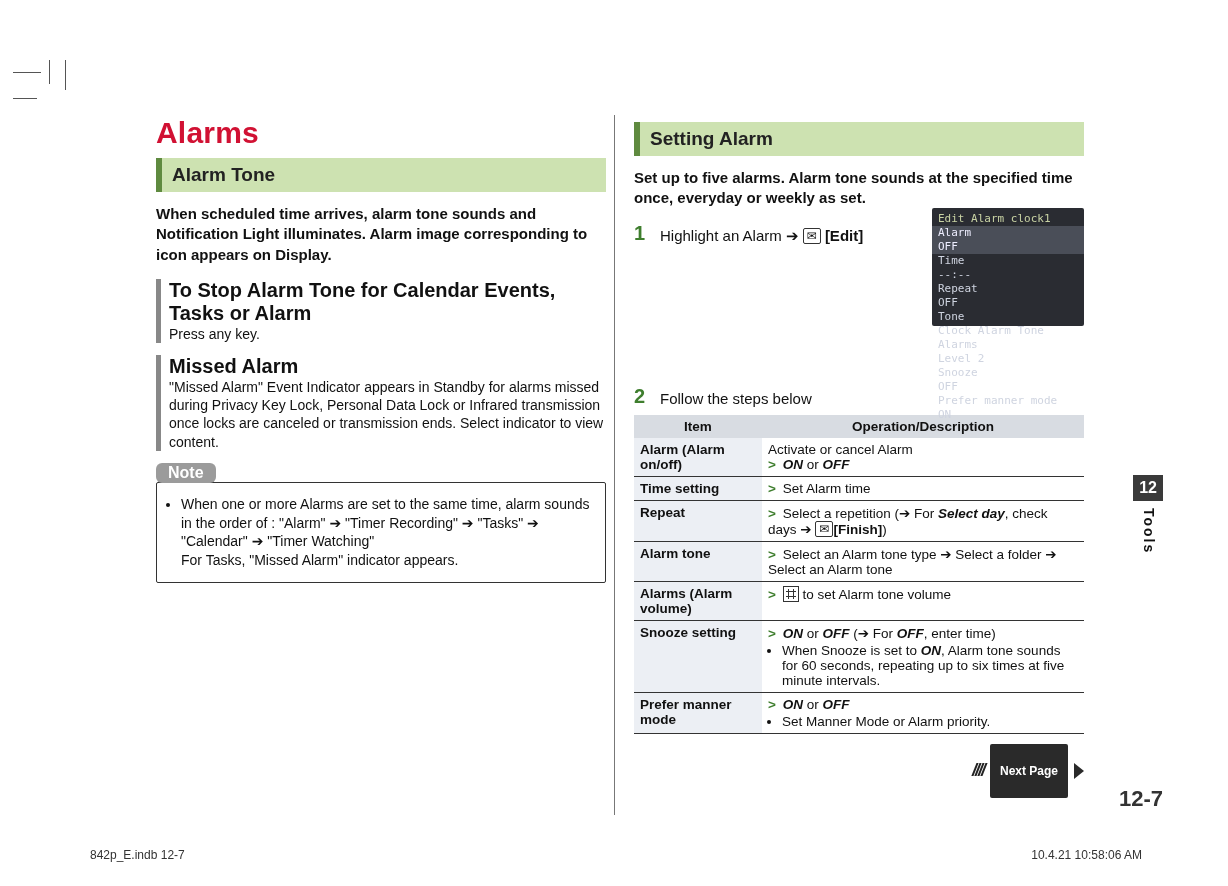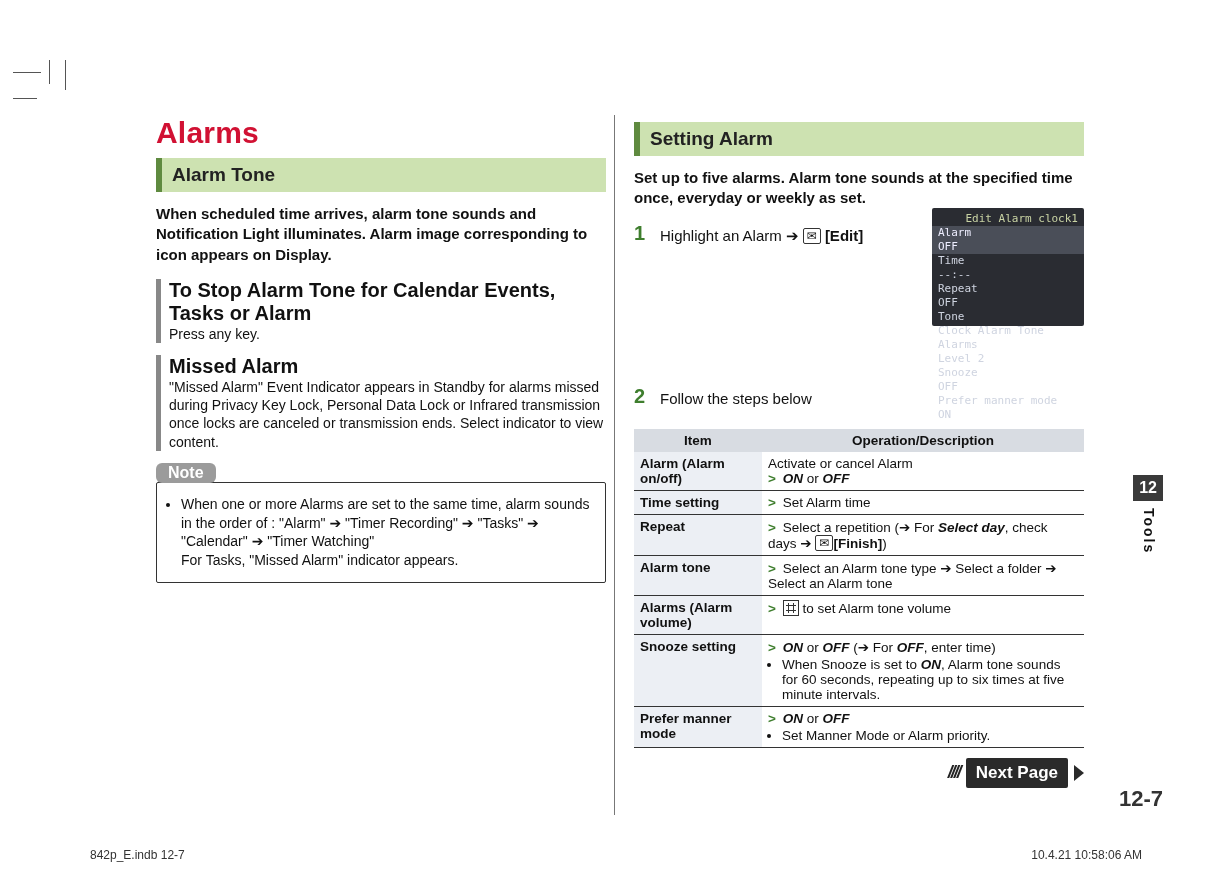--- a/index.html
+++ b/index.html
@@ -161,29 +161,29 @@
     height: 118px;
     background: #2a2c32;
     color: #cfd4e0;
     font-family: monospace;
     font-size: 11px;
     line-height: 14px;
     padding: 4px 6px;
     box-sizing: border-box;
     border-radius: 2px;
   }
-  .screenshot .title-row { color:#c9d3a4;text-align:right; }
+  .screenshot .title-row { color:#c9d3a4; }
   .screenshot .row { display:flex; justify-content:space-between; white-space: nowrap; flex-direction: column; }
   .screenshot .row.sel { background:#4a4e58; margin:0 -6px; padding:0 6px; color:#eef; }
 
   .op-table {
     width: 100%;
     border-collapse: collapse;
     font-size: 13.5px;
-    margin-top: 20px;
+    margin-top: 6px;
   }
   .op-table th {
     background: #d8dce2;
     font-weight: 700;
     padding: 4px 6px;
     text-align: center;
   }
   .op-table td {
     padding: 4px 6px;
     vertical-align: top;
@@ -254,22 +254,22 @@
     font-style: italic;
     font-weight: 900;
     font-size: 18px;
     letter-spacing: -2px;
     color: #222;
   }
   .np-badge {
     background: #2a2a2a;
     color: #fff;
     font-weight: 700;
-    font-size: 17px;
-    padding: 5px 10px;
+    font-size: 12px;
+    padding: 20px 10px;
     border-radius: 2px;
   }
   .np-tri {
     width: 0; height: 0;
     border-top: 8px solid transparent;
     border-bottom: 8px solid transparent;
     border-left: 10px solid #2a2a2a;
   }
 
   .page-num {

